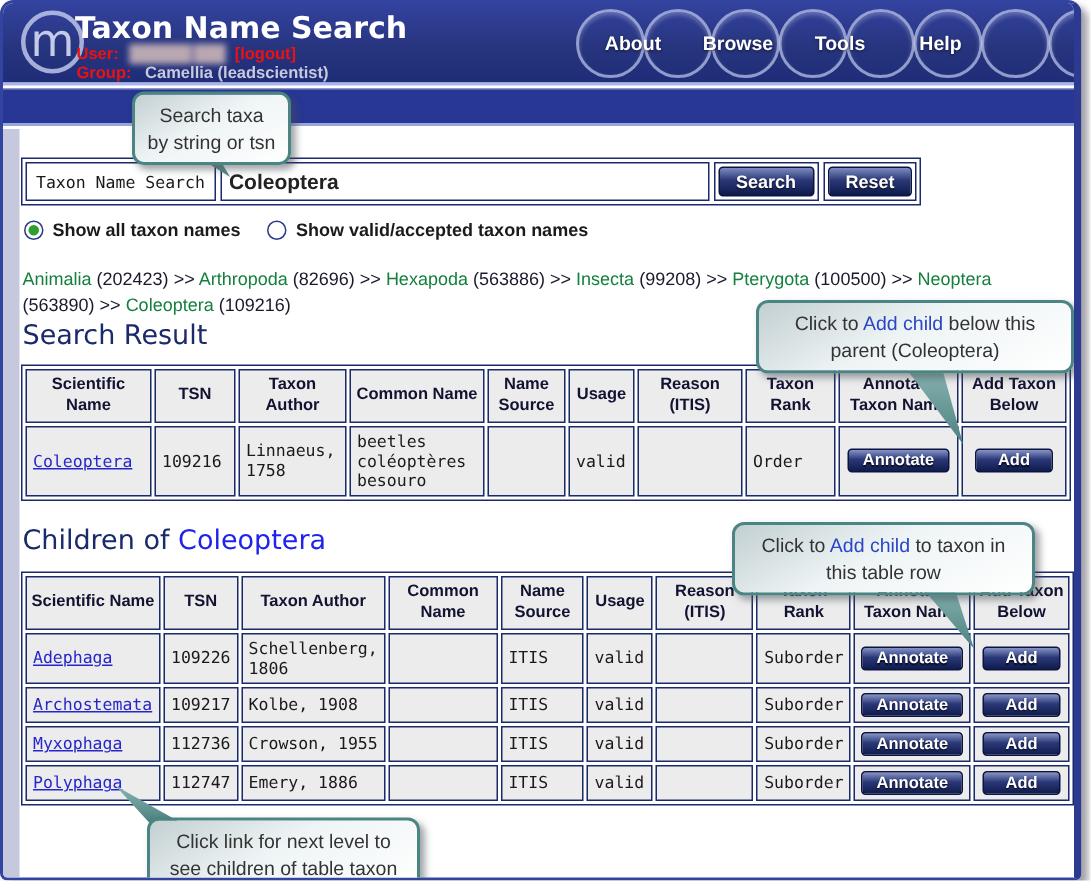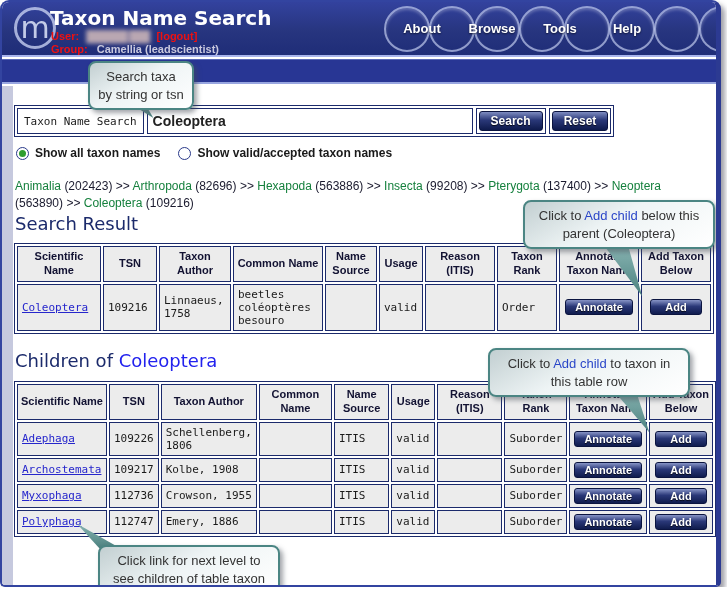--- a/index.html
+++ b/index.html
@@ -199,21 +199,21 @@
     <a>Arthropoda</a>
     <span class="cnt">(82696)</span>
     <span class="sep">&gt;&gt;</span>
     <a>Hexapoda</a>
     <span class="cnt">(563886)</span>
     <span class="sep">&gt;&gt;</span>
     <a>Insecta</a>
     <span class="cnt">(99208)</span>
     <span class="sep">&gt;&gt;</span>
     <a>Pterygota</a>
-    <span class="cnt">(137400)</span>
+    <span class="cnt">(100500)</span>
     <span class="sep">&gt;&gt;</span>
     <a>Neoptera</a>
     <span class="cnt">(563890)</span>
     <span class="sep">&gt;&gt;</span>
     <a>Coleoptera</a>
     <span class="cnt">(109216)</span>
   </div>
 
   <div class="h1" style="top:211px">Search Result</div>
 
@@ -341,21 +341,21 @@
     </tr>
   </tbody>
     </table>
 
   <div class="tail" style="left:113px; top:93px; width:40px; height:23px; clip-path:polygon(4% 0%, 62% 0%, 96% 100%);"></div>
   <div class="callout" style="left:86px; top:59px; width:106px;">
     <span>Search taxa by string or tsn</span>
   </div>
 
   <div class="tail" style="left:596px; top:238px; width:46px; height:58px; clip-path:polygon(4% 0%, 62% 0%, 96% 97%);"></div>
-  <div class="callout" style="left:521px; top:198px; width:192px;">
+  <div class="callout" style="left:502px; top:198px; width:212px;">
     <span>Click to </span><span class="blue">Add child</span><span> below this parent (Coleoptera)</span>
   </div>
 
   <div class="tail" style="left:606px; top:384px; width:44px; height:48px; clip-path:polygon(4% 0%, 60% 0%, 94% 97%);"></div>
   <div class="callout" style="left:486px; top:346px; width:202px;">
     <span>Click to </span><span class="blue">Add child</span><span> to taxon in this table row</span>
   </div>
 
   <div class="tail" style="left:74px; top:519px; width:48px; height:28px; clip-path:polygon(2% 10%, 95% 100%, 50% 100%);"></div>
   <div class="callout" style="left:96px; top:543px; width:182px;">

